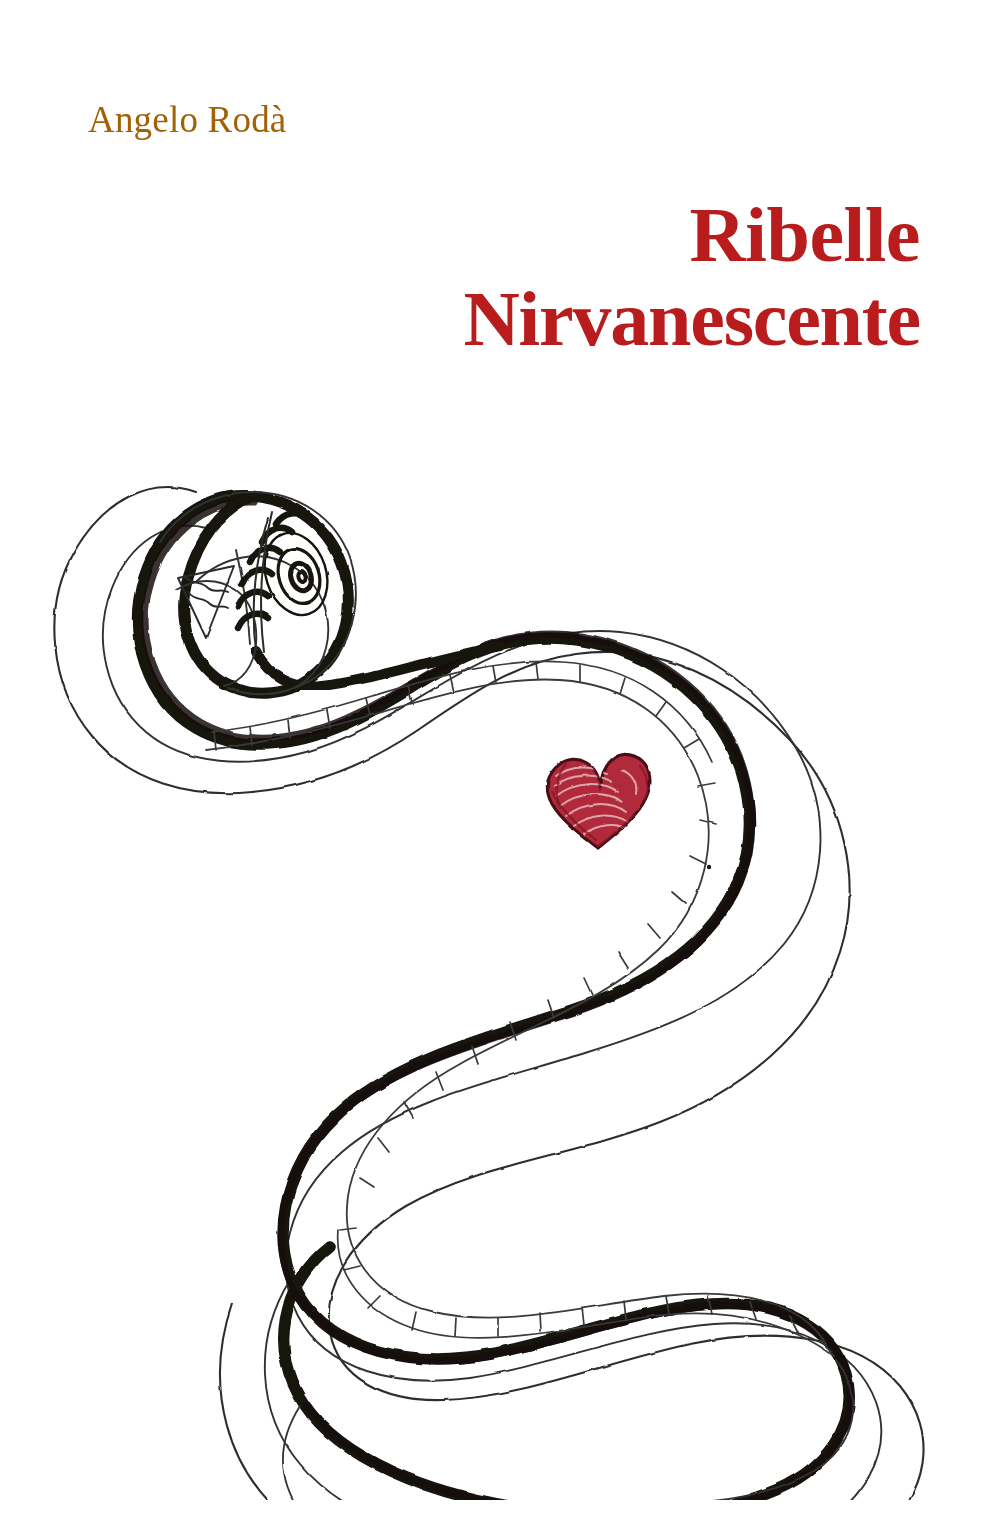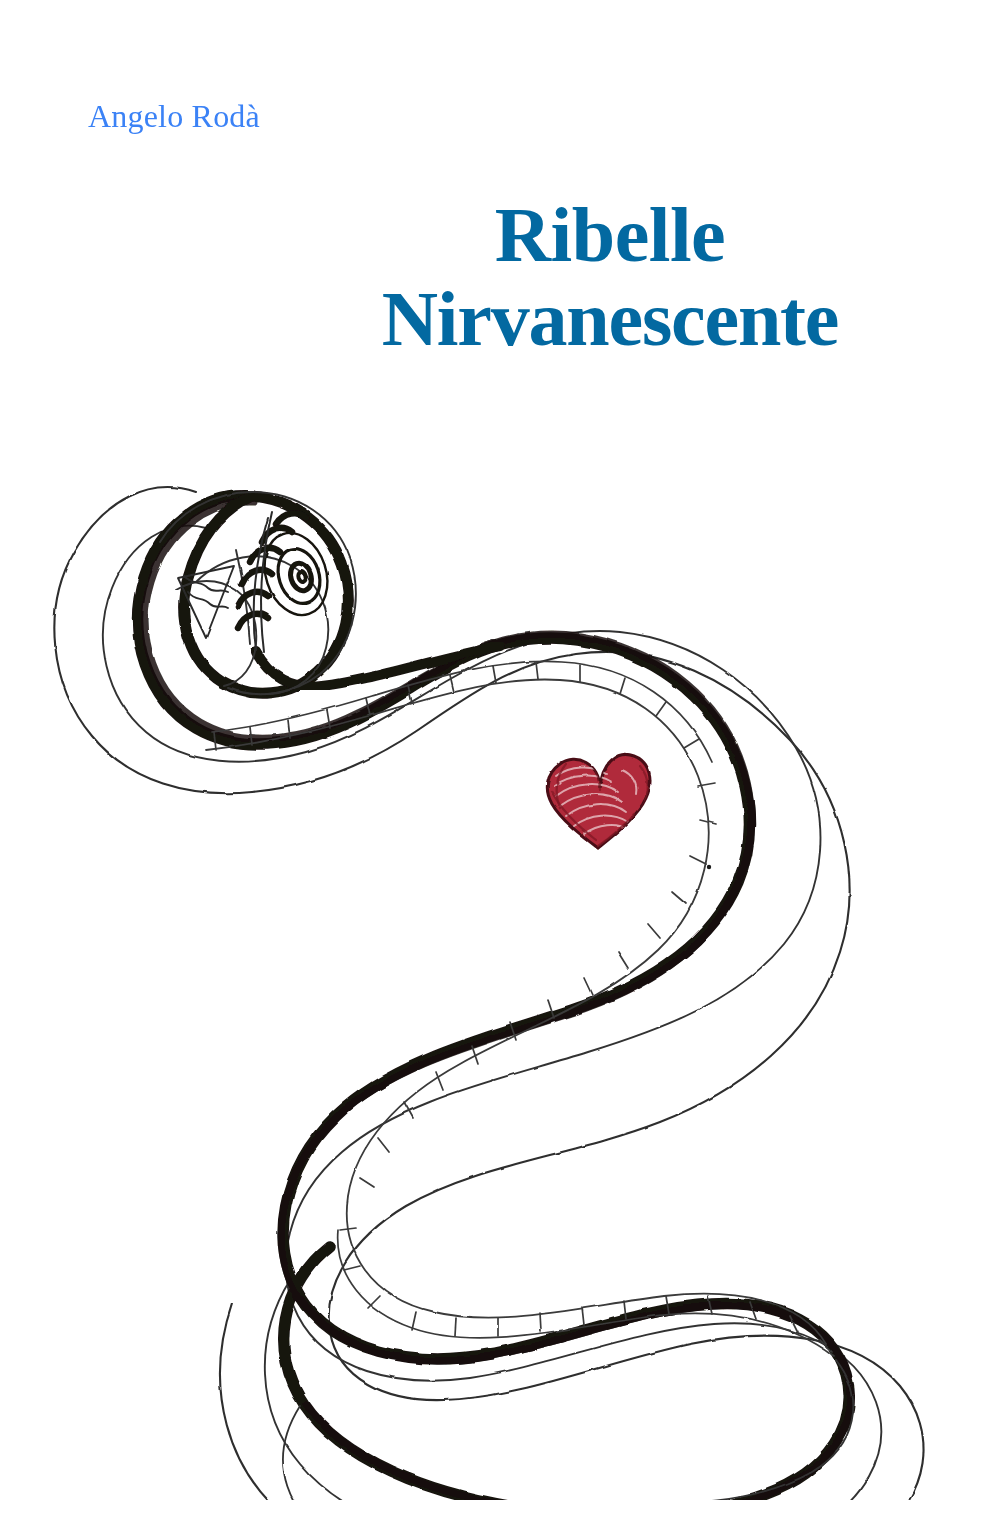--- a/index.html
+++ b/index.html
@@ -15,35 +15,35 @@
     width: 1000px;
     height: 1533px;
     background: #ffffff;
     overflow: hidden;
   }
   #author-name {
     position: absolute;
     left: 88px;
     top: 98px;
     font-family: "Liberation Serif", "DejaVu Serif", serif;
-    font-size: 32px;
+    font-size: 37px;
     font-weight: 400;
-    color: #3b82f6;
+    color: #a16207;
     letter-spacing: 0.2px;
     white-space: nowrap;
   }
   #title-block {
     position: absolute;
     left: 300px;
     top: 196px;
     width: 620px;
-    text-align: center;
+    text-align: right;
     font-family: "Liberation Serif", "DejaVu Serif", serif;
     font-weight: 700;
-    color: #0369a1;
+    color: #b91c1c;
     line-height: 1.0;
   }
   #title-line-1 {
     display: block;
     font-size: 78px;
     letter-spacing: -0.5px;
   }
   #title-line-2 {
     display: block;
     font-size: 78px;

